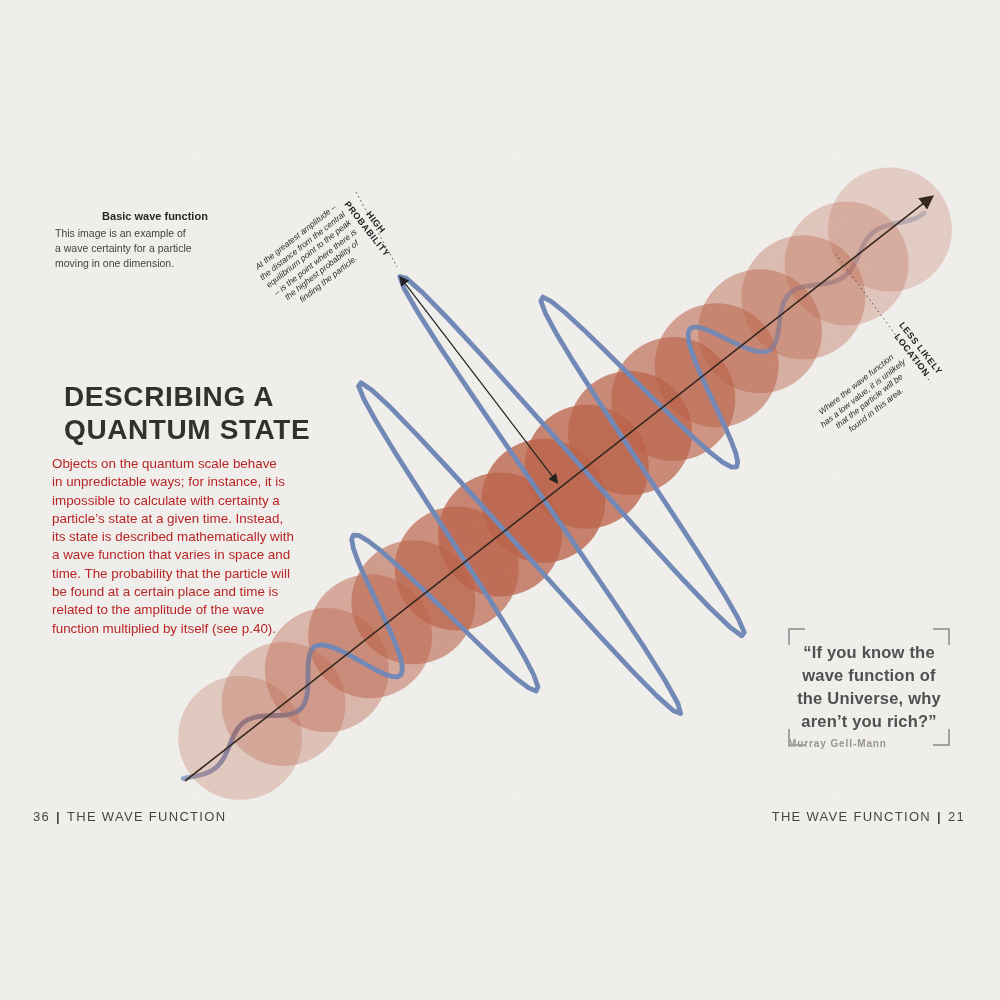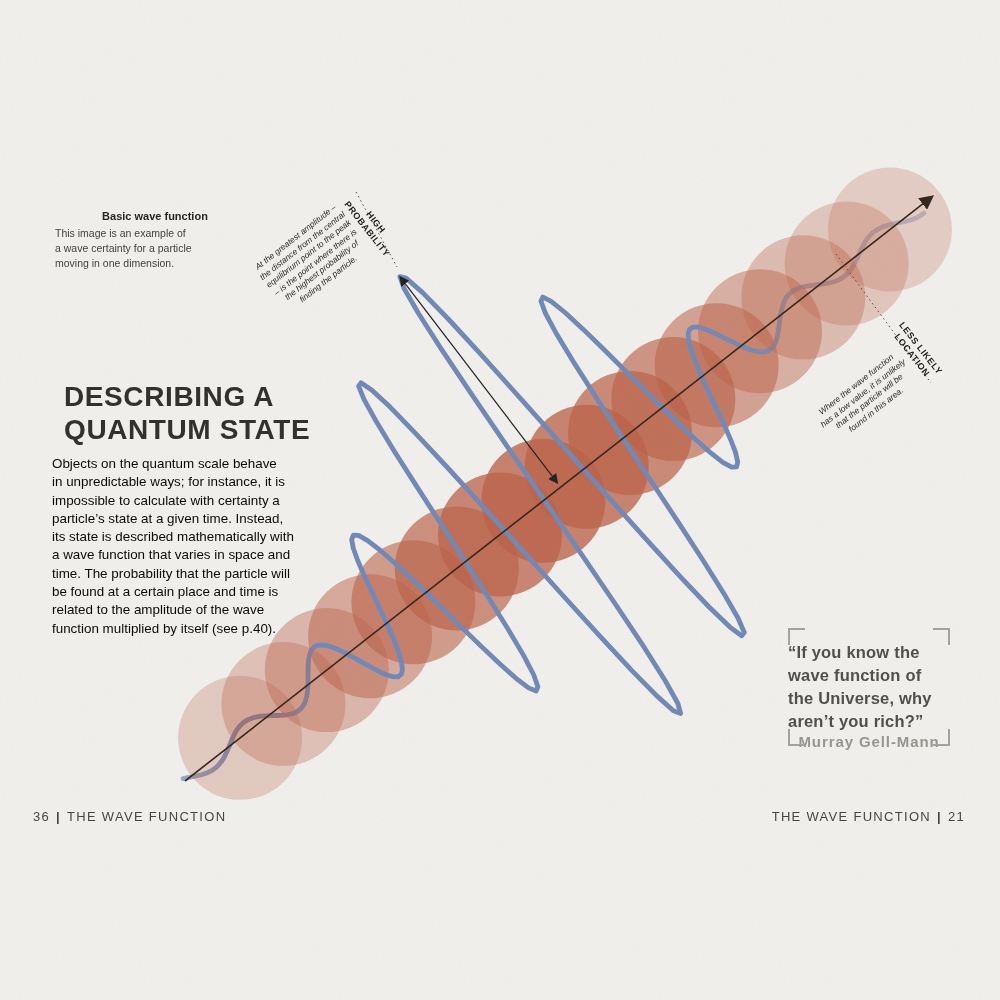--- a/index.html
+++ b/index.html
@@ -17,21 +17,21 @@
   .fig-caption .cap-title{font-size:11px;font-weight:700;color:#1c1c1c;margin-bottom:4px;text-align:center;}
   .fig-caption .cap-body{font-size:10.5px;line-height:15px;color:#3a3a38;}
 
   .headline{
     left:52px;top:369px;width:330px;margin:12px;
     font-size:28px;line-height:32.5px;font-weight:700;
     letter-spacing:0.6px;color:#2c2a28;
   }
   .body-text{
     left:52px;top:455px;width:290px;margin:0;
-    font-size:13.4px;line-height:18.3px;color:#000000;
+    font-size:13.4px;line-height:18.3px;color:#b91c1c;
   }
 
   
   #diagram{left:0;top:0;width:1000px;height:1000px;}
 
   
   .ann-label{
     font-size:9px;font-weight:700;letter-spacing:0.6px;line-height:11px;
     color:#141414;text-align:center;white-space:pre-line;
   }
@@ -42,27 +42,27 @@
   .rot-up{transform:translate(-50%,-50%) rotate(-38deg);}
   .rot-dn{transform:translate(-50%,-50%) rotate(52deg);}
   #ann1-text{left:312px;top:258px;}
   #ann1-label{left:371px;top:226px;}
   #ann2-text{left:866px;top:397px;}
   #ann2-label{left:916px;top:352px;}
 
   
   .quote{left:788px;top:628px;width:162px;height:118px;}
   .quote-text{
-    margin-top:13px;text-align:left;
+    margin-top:13px;text-align:center;
     font-size:16.5px;font-weight:700;line-height:23px;color:#4b4b4b;
     white-space:pre-line;letter-spacing:0.2px;
   }
   .quote-attr{
-    text-align:center;
-    font-size:15px;font-weight:700;letter-spacing:0.9px;color:#989490;
+    margin-top:5px;text-align:left;
+    font-size:10px;font-weight:700;letter-spacing:0.9px;color:#989490;
   }
   .bracket{position:absolute;width:15px;height:15px;}
   .bracket.tl{left:0;top:0;border-left:2.5px solid #a3a3a3;border-top:2.5px solid #a3a3a3;}
   .bracket.tr{right:0;top:0;border-right:2.5px solid #a3a3a3;border-top:2.5px solid #a3a3a3;}
   .bracket.bl{left:0;bottom:0;border-left:2.5px solid #a3a3a3;border-bottom:2.5px solid #a3a3a3;}
   .bracket.br{right:0;bottom:0;border-right:2.5px solid #a3a3a3;border-bottom:2.5px solid #a3a3a3;}
 
   
   .folio{
     top:809px;font-size:13px;letter-spacing:1.3px;color:#413e3b;

